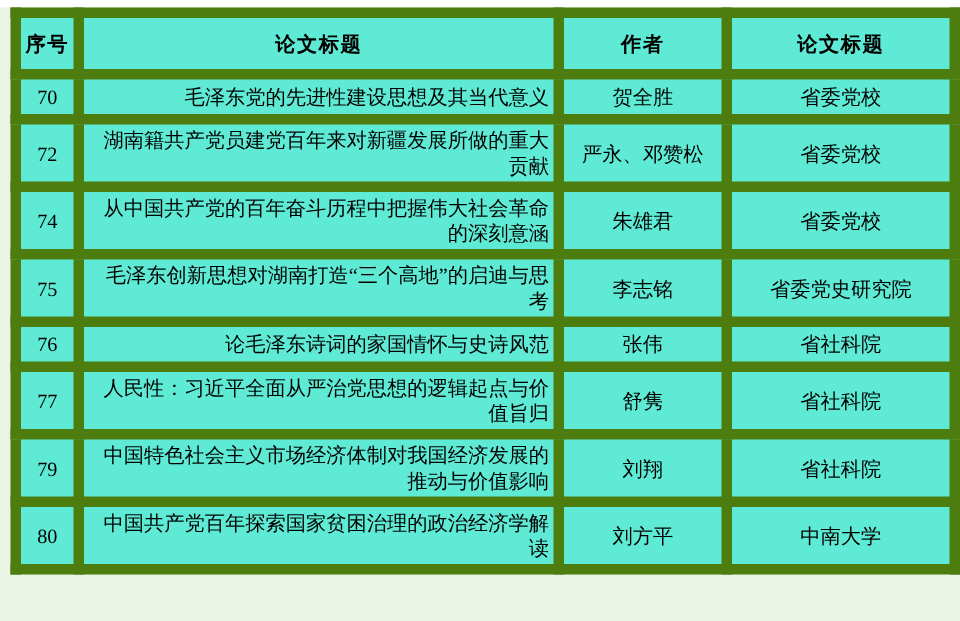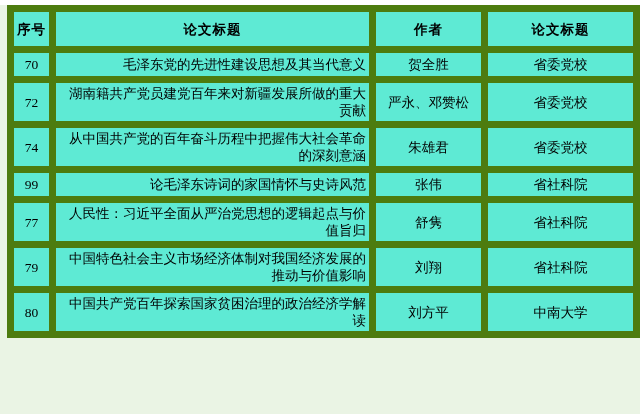--- a/index.html
+++ b/index.html
@@ -96,22 +96,28 @@
           <td class="title">湖南籍共产党员建党百年来对新疆发展所做的重大贡献</td>
           <td class="author">严永、邓赞松</td>
           <td class="org">省委党校</td>
         </tr>
         <tr class="tall">
           <td class="idx">74</td>
           <td class="title">从中国共产党的百年奋斗历程中把握伟大社会革命的深刻意涵</td>
           <td class="author">朱雄君</td>
           <td class="org">省委党校</td>
         </tr>
+        <tr class="tall">
+          <td class="idx">75</td>
+          <td class="title">毛泽东创新思想对湖南打造“三个高地”的启迪与思考</td>
+          <td class="author">李志铭</td>
+          <td class="org">省委党史研究院</td>
+        </tr>
         <tr>
-          <td class="idx">99</td>
+          <td class="idx">76</td>
           <td class="title">论毛泽东诗词的家国情怀与史诗风范</td>
           <td class="author">张伟</td>
           <td class="org">省社科院</td>
         </tr>
         <tr class="tall">
           <td class="idx">77</td>
           <td class="title">人民性：习近平全面从严治党思想的逻辑起点与价值旨归</td>
           <td class="author">舒隽</td>
           <td class="org">省社科院</td>
         </tr>

